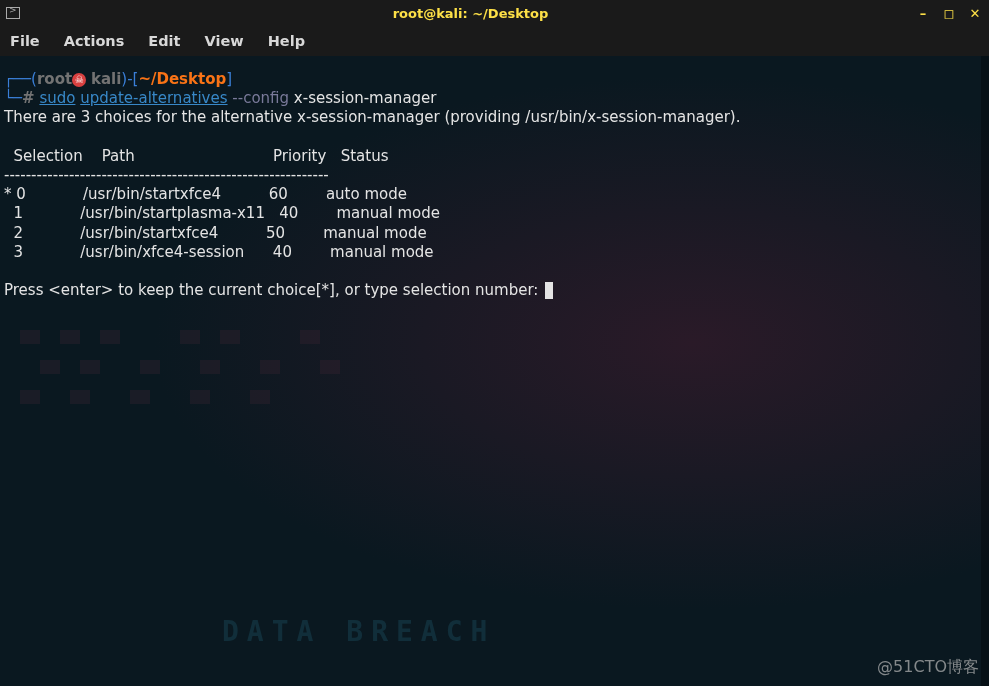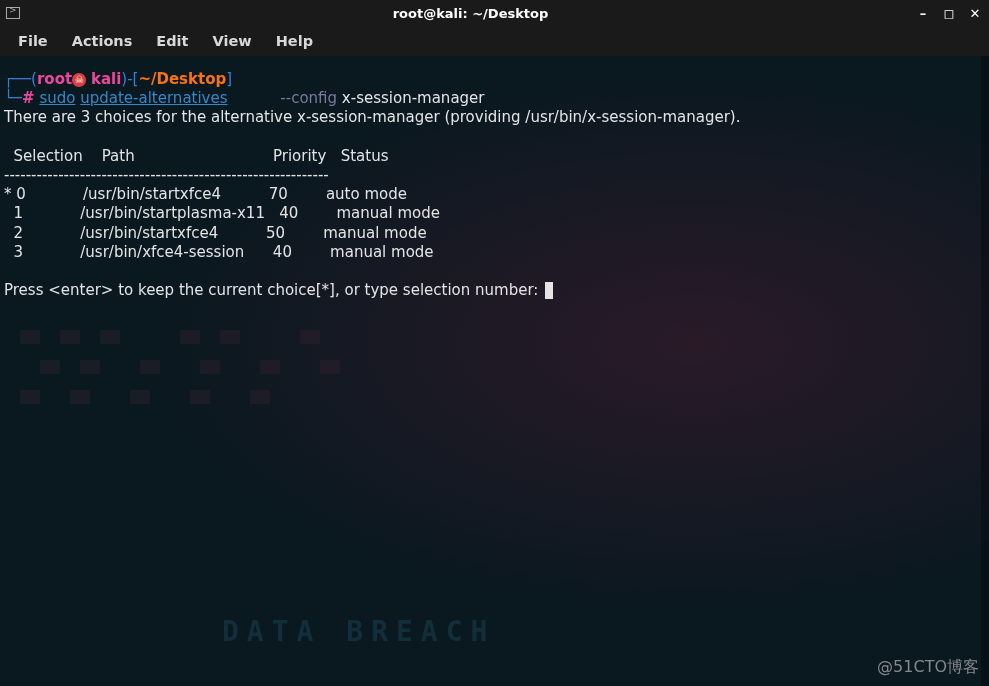--- a/index.html
+++ b/index.html
@@ -50,21 +50,21 @@
       background: #4a2838;
     }
     .titlebar {
       position: relative;
       z-index: 2;
       height: 26px;
       background: #1a1a1a;
       display: flex;
       align-items: center;
       padding: 0 6px;
-      color: #ffffff;
+      color: #fde047;
       font-size: 13px;
     }
     .titlebar-icon {
       width: 14px;
       height: 12px;
       border: 1px solid #aaa;
       margin-right: 6px;
       position: relative;
     }
     .titlebar-icon::after {
@@ -94,21 +94,21 @@
       cursor: pointer;
       font-size: 13px;
     }
     .menubar {
       position: relative;
       z-index: 2;
       height: 30px;
       background: #1a1a1a;
       display: flex;
       align-items: center;
-      padding: 0 8px;
+      padding: 0 0;
       gap: 4px;
       font-size: 14.5px;
       font-weight: bold;
     }
     .menu-item {
       padding: 4px 10px;
       cursor: pointer;
     }
     .terminal {
       position: relative;
@@ -116,40 +116,40 @@
       padding: 14px 4px 4px 4px;
       font-family: "DejaVu Sans", "Liberation Sans", sans-serif;
       font-size: 15px;
       line-height: 1.28;
       color: #e4e4e4;
     }
     .prompt-line1 {
       white-space: pre;
     }
     .blue { color: #3a7fd8; }
-    .red { color: #ec4899; font-weight: bold; }
+    .red { color: #737373; font-weight: bold; }
     .white-bold { color: #f97316; font-weight: bold; }
     .skull {
       color: #fff;
       background: #d84040;
       border-radius: 50%;
       display: inline-block;
       width: 14px;
       height: 14px;
       font-size: 10px;
       text-align: center;
       line-height: 14px;
       vertical-align: middle;
     }
     .sudo-cmd {
       color: #3888c8;
       text-decoration: underline;
       margin-top: 11px;
     }
-    .flag { color: #7a7a9a; margin-left: 48px; }
+    .flag { color: #7a7a9a; }
     .term-text { white-space: pre; }
     .cursor {
       display: inline-block;
       width: 8px;
       height: 17px;
       background: #e4e4e4;
       vertical-align: text-bottom;
       margin-left: 2px;
     }
     .watermark {
@@ -214,21 +214,21 @@
   <div class="menu-item">Help</div>
 </div>
 
 <div class="terminal">
   <div class="prompt-line1"><span class="blue">┌──</span><span class="blue">(</span><span class="red">root</span><span class="skull">☠</span> <span class="red">kali</span><span class="blue">)</span><span class="blue">-</span><span class="blue">[</span><span class="white-bold">~/Desktop</span><span class="blue">]</span></div>
   <div class="prompt-line1"><span class="blue">└─</span><span class="red">#</span> <span class="sudo-cmd">sudo</span> <span class="sudo-cmd">update-alternatives</span> <span class="flag">--config</span> <span>x-session-manager</span></div>
   <div class="term-text">There are 3 choices for the alternative x-session-manager (providing /usr/bin/x-session-manager).</div>
   <div class="term-text"> </div>
   <div class="term-text">  Selection    Path                             Priority   Status</div>
   <div class="term-text">------------------------------------------------------------</div>
-  <div class="term-text">* 0            /usr/bin/startxfce4          70        auto mode</div>
+  <div class="term-text">* 0            /usr/bin/startxfce4          60        auto mode</div>
   <div class="term-text">  1            /usr/bin/startplasma-x11   40        manual mode</div>
   <div class="term-text">  2            /usr/bin/startxfce4          50        manual mode</div>
   <div class="term-text">  3            /usr/bin/xfce4-session      40        manual mode</div>
   <div class="term-text"> </div>
   <div class="term-text"><span>Press &lt;enter&gt; to keep the current choice[*], or type selection number: </span><span class="cursor"></span></div>
 </div>
 
 <div class="right-edge"></div>
 
 <div class="watermark">@51CTO博客</div>

